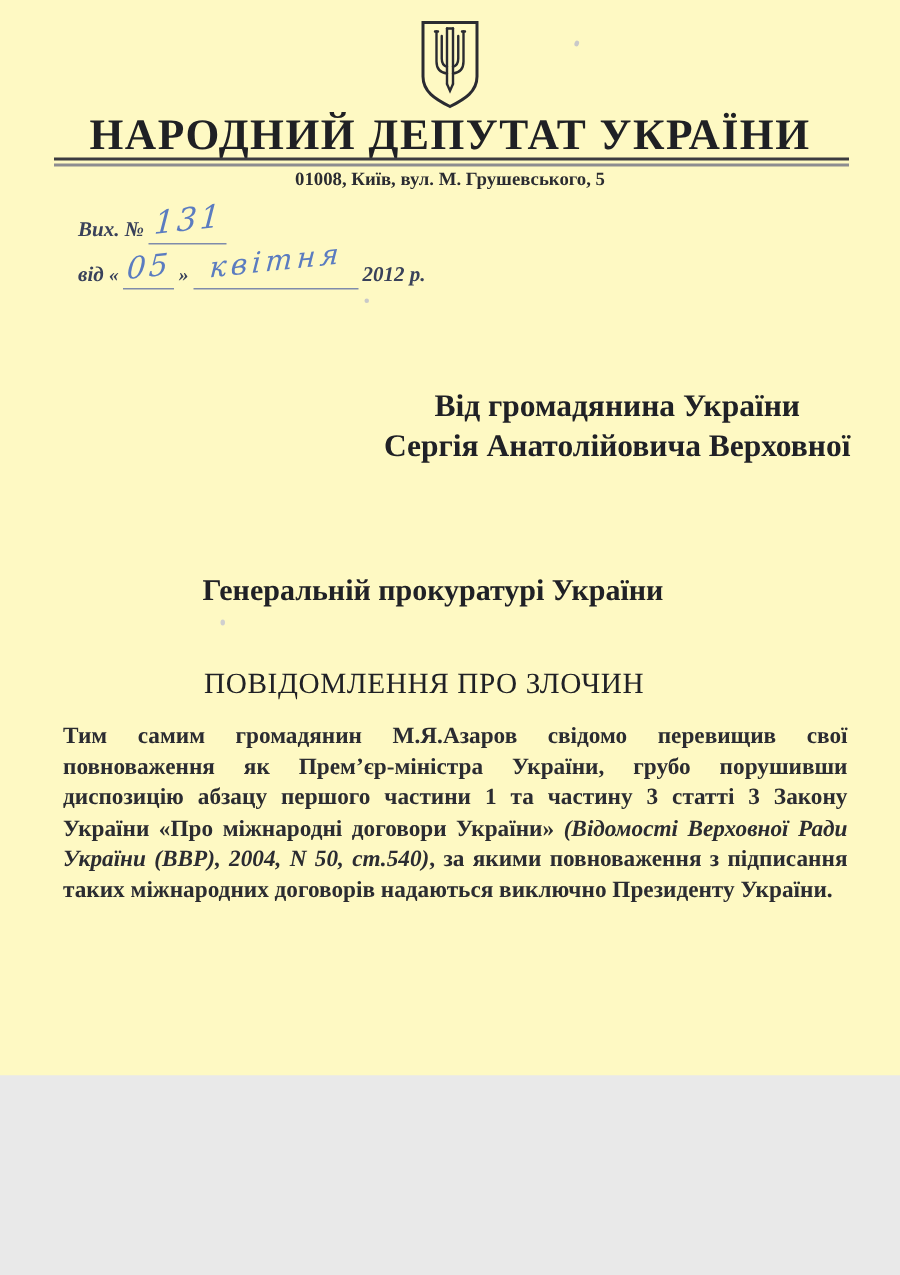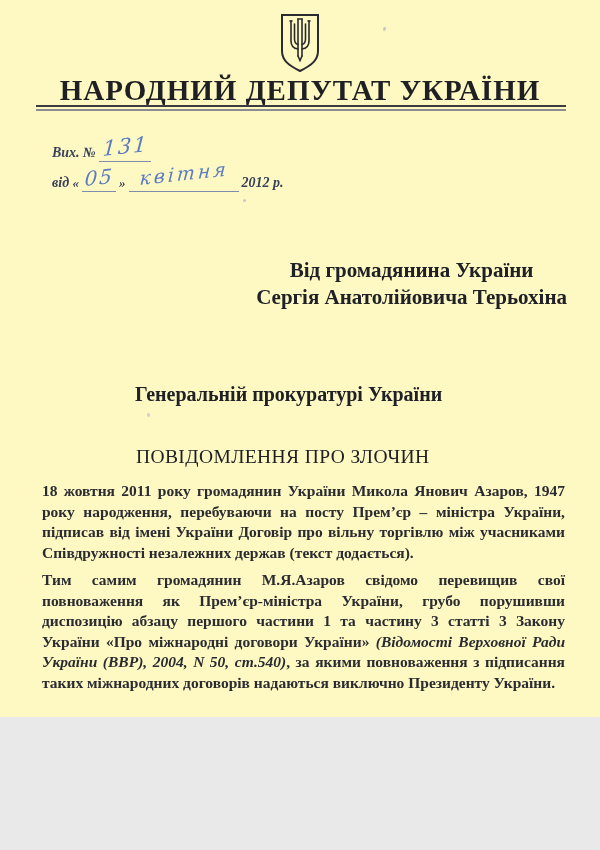--- a/index.html
+++ b/index.html
@@ -125,44 +125,44 @@
         <path d="M46 14 V88"></path>
         <path d="M54 14 V88"></path>
         <path d="M46 88 L50 97 L54 88"></path>
         <path d="M30 18 H34 M46 14 H54 M66 18 H70"></path>
       </g>
     </svg>
   </div>
 
   <h1 class="title">НАРОДНИЙ ДЕПУТАТ УКРАЇНИ</h1>
   <div class="rule"></div>
+  <div class="hq-address">01008, Київ, вул. М. Грушевського, 5</div>
 
   <div class="ref">
     <div class="ref-row">
       <span>Вих. №</span>
       <span class="hw-slot slot-number"><span class="hw hw-number">131</span></span>
     </div>
     <div class="ref-row">
       <span>від</span>&nbsp;
       <span class="quote-mark">«</span><span class="hw-slot slot-day"><span class="hw hw-day">05</span></span><span class="quote-mark">»</span>
       <span class="hw-slot slot-month"><span class="hw hw-month">квітня</span></span>
       <span>2012 р.</span>
     </div>
   </div>
 
   <div class="sender">
     <div>Від громадянина України</div>
-    <div>Сергія Анатолійовича Терьохіна</div>
+    <div>Сергія Анатолійовича Верховної</div>
   </div>
 
   <h2 class="recipient">Генеральній прокуратурі України</h2>
   <h2 class="subject">ПОВІДОМЛЕННЯ ПРО ЗЛОЧИН</h2>
 
   <div class="body-text">
-    <p>18 жовтня 2011 року громадянин України Микола Янович Азаров, 1947 року народження, перебуваючи на посту Прем’єр – міністра України, підписав від імені України Договір про вільну торгівлю між учасниками Співдружності незалежних держав (текст додається).</p>
     <p><span>Тим самим громадянин М.Я.Азаров свідомо перевищив свої повноваження як Прем’єр-міністра України, грубо порушивши диспозицію абзацу першого частини 1 та частину 3 статті 3 Закону України «Про міжнародні договори України» </span><em>(Відомості Верховної Ради України (ВВР), 2004, N 50, ст.540)</em><span>, за якими повноваження з підписання таких міжнародних договорів надаються виключно Президенту України.</span></p>
   </div>
 
   <span class="speck speck-1"></span>
   <span class="speck speck-2"></span>
   <span class="speck speck-3"></span>
 
 </div>
 
 </body></html>

